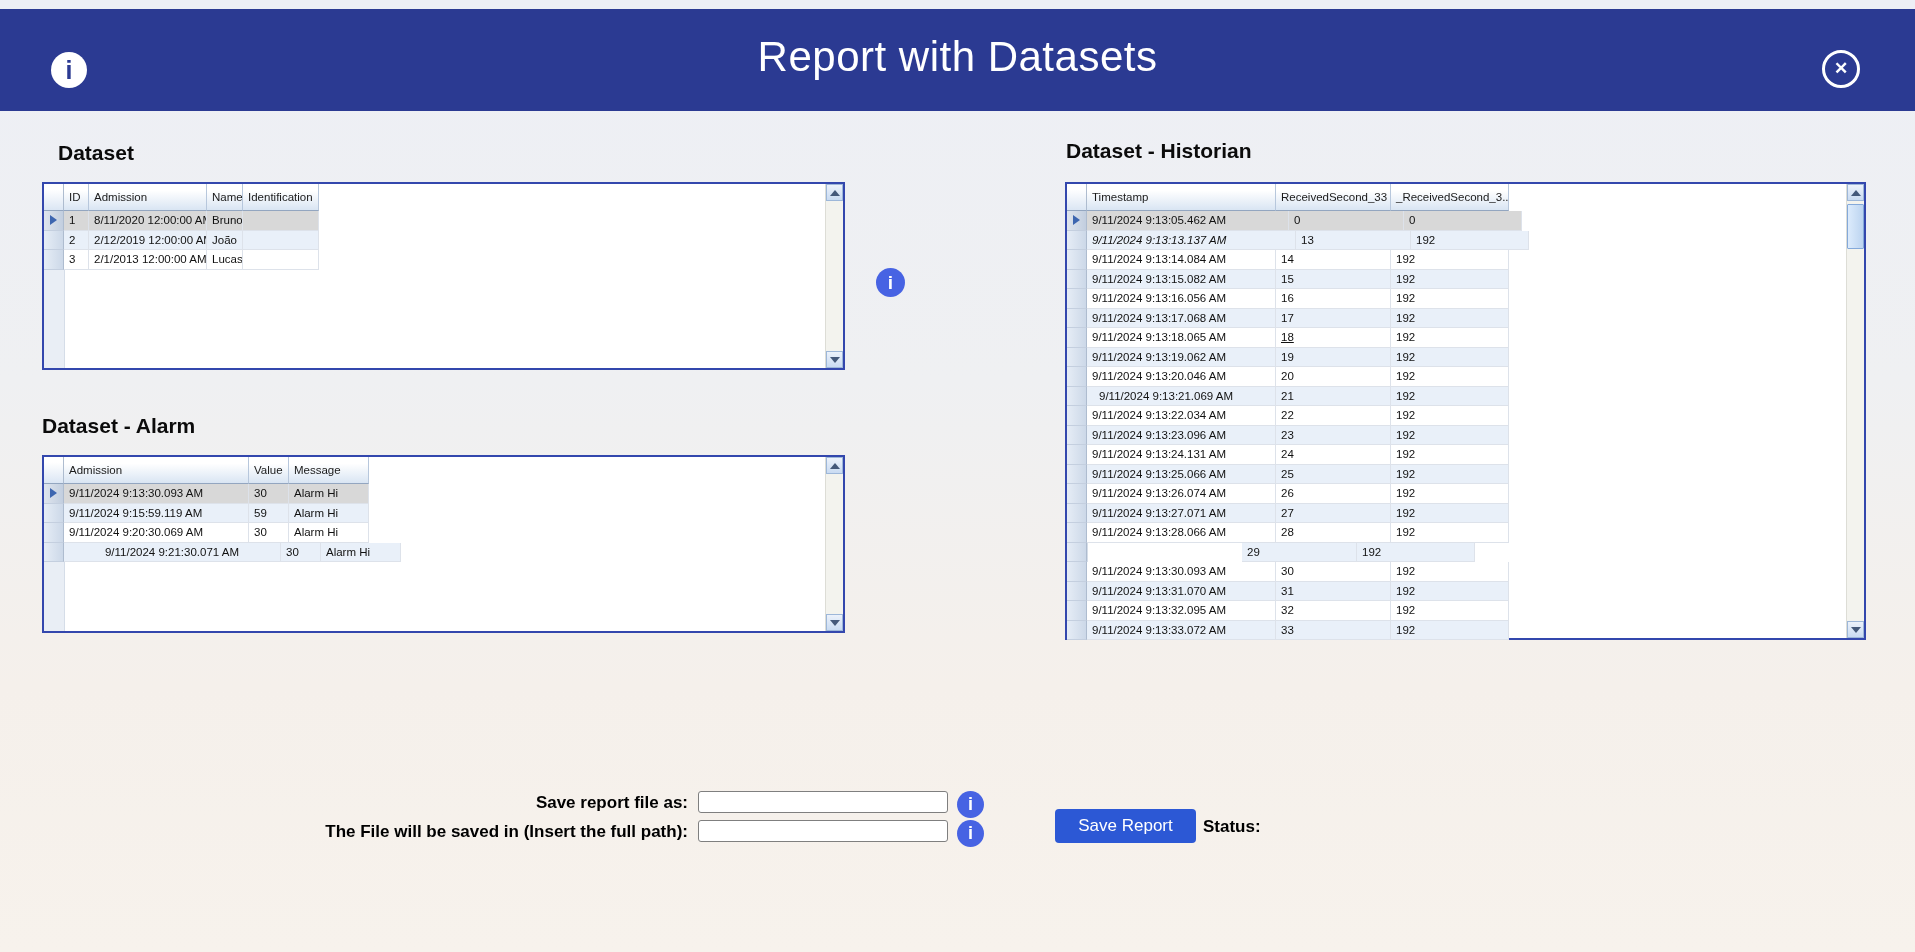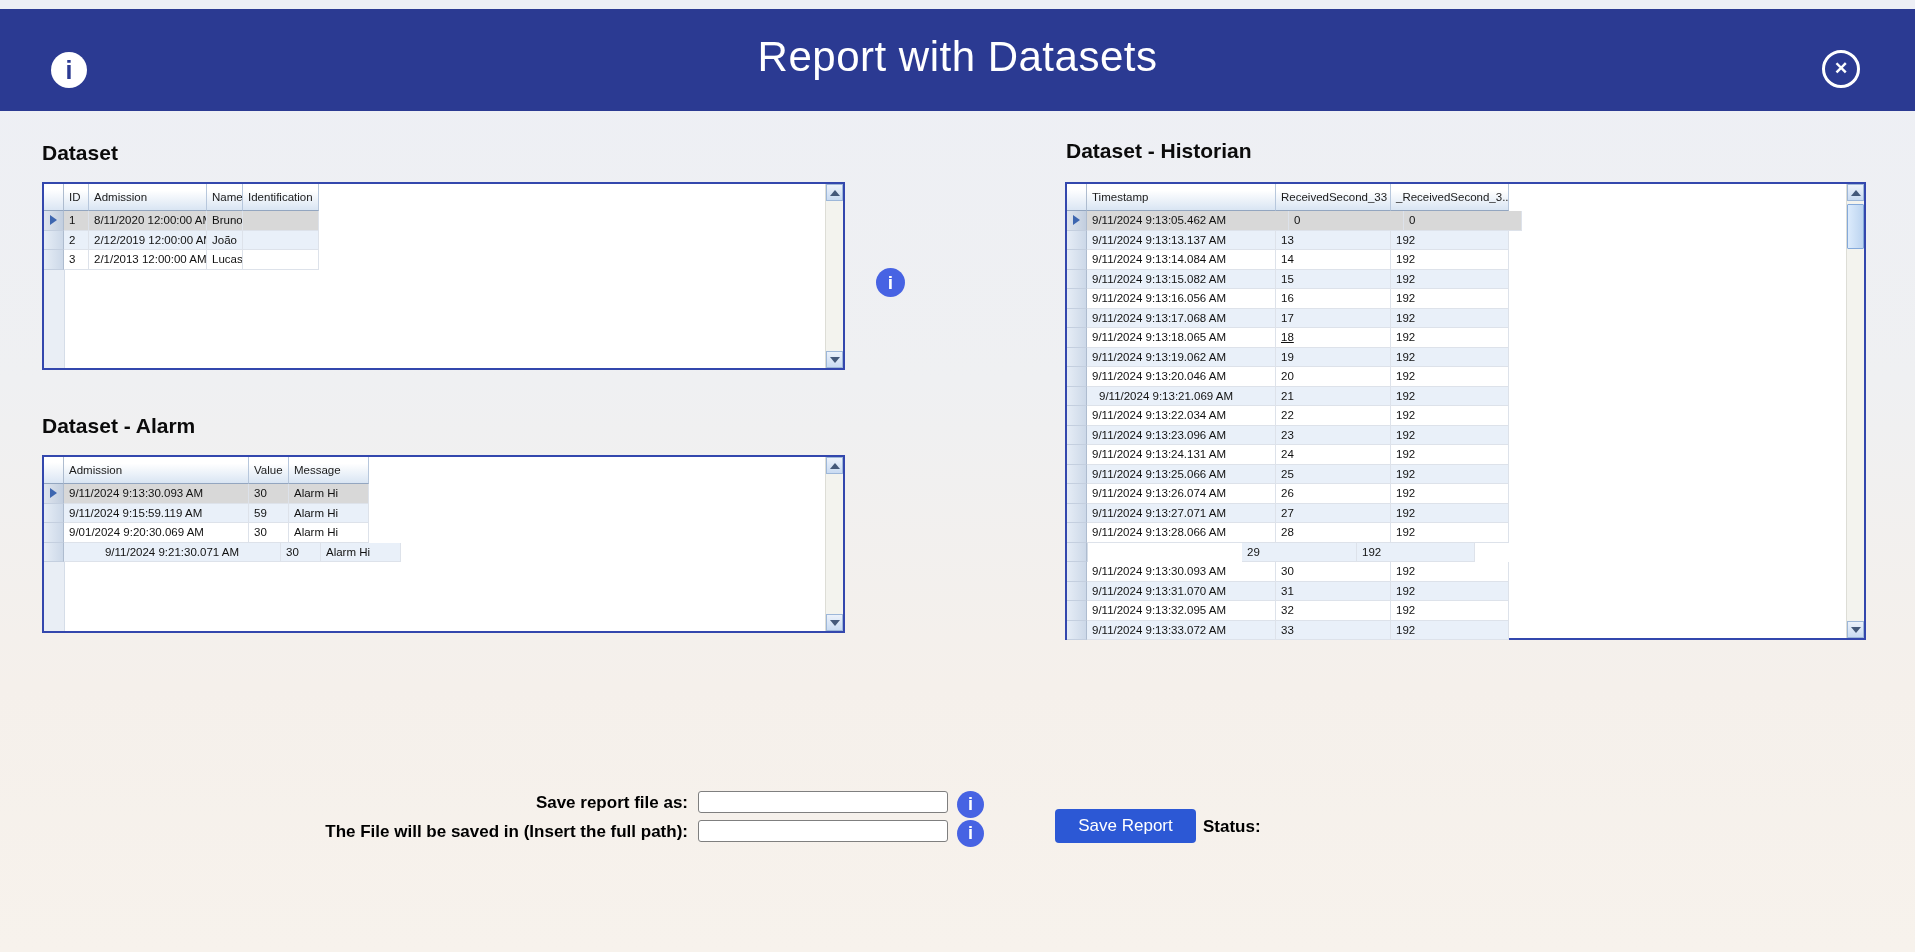--- a/index.html
+++ b/index.html
@@ -68,21 +68,21 @@
 <body>
 
 <div id="canvas">
 
   <div class="topbar">
     <div class="hdr-info">i</div>
     <div class="topbar-title">Report with Datasets</div>
     <div class="hdr-close">✕</div>
   </div>
 
-  <div class="heading" style="left:42px;top:141px;">Dataset</div>
+  <div class="heading" style="left:58px;top:141px;">Dataset</div>
   <div class="heading" style="left:1066px;top:139px;">Dataset - Historian</div>
   <div class="heading" style="left:42px;top:414px;">Dataset - Alarm</div>
 
   <div class="grid" style="left:42px;top:182px;width:803px;height:188px;">
     <div class="ghead">
         <div class="gcorner"></div>
         <div class="gth" style="width: 25px;">ID</div>
         <div class="gth" style="width: 118px;">Admission</div>
         <div class="gth" style="width: 36px;">Name</div>
         <div class="gth" style="width: 76px;">Identification</div>
@@ -143,21 +143,21 @@
           <div class="gtd" style="width: 80px;">Alarm Hi</div>
         </div>
         <div class="grow alt">
           <div class="grh"></div>
           <div class="gtd" style="width: 185px;">9/11/2024 9:15:59.119 AM</div>
           <div class="gtd" style="width: 40px;">59</div>
           <div class="gtd" style="width: 80px;">Alarm Hi</div>
         </div>
         <div class="grow">
           <div class="grh"></div>
-          <div class="gtd" style="width: 185px;">9/01/2024 9:20:30.069 AM</div>
+          <div class="gtd" style="width: 185px;">9/11/2024 9:20:30.069 AM</div>
           <div class="gtd" style="width: 40px;">30</div>
           <div class="gtd" style="width: 80px;">Alarm Hi</div>
         </div>
         <div class="grow alt">
           <div class="grh"></div>
           <div class="gtd" style="width: 217px; text-align: center;">9/11/2024 9:21:30.071 AM</div>
           <div class="gtd" style="width: 40px;">30</div>
           <div class="gtd" style="width: 80px;">Alarm Hi</div>
         </div>
       </div>
@@ -183,21 +183,21 @@
     <div class="grow sel">
           <div class="grh">
             <span class="arrow"></span>
           </div>
           <div class="gtd" style="width: 202px;">9/11/2024 9:13:05.462 AM</div>
           <div class="gtd" style="width: 115px;">0</div>
           <div class="gtd" style="width: 118px;">0</div>
         </div>
         <div class="grow alt">
           <div class="grh"></div>
-          <div class="gtd" style="width: 189px;">9/11/2024 9:13:13.137 AM</div>
+          <div class="gtd" style="width: 209px; font-style: italic;">9/11/2024 9:13:13.137 AM</div>
           <div class="gtd" style="width: 115px;">13</div>
           <div class="gtd" style="width: 118px;">192</div>
         </div>
         <div class="grow">
           <div class="grh"></div>
           <div class="gtd" style="width: 189px;">9/11/2024 9:13:14.084 AM</div>
           <div class="gtd" style="width: 115px;">14</div>
           <div class="gtd" style="width: 118px;">192</div>
         </div>
         <div class="grow alt">

